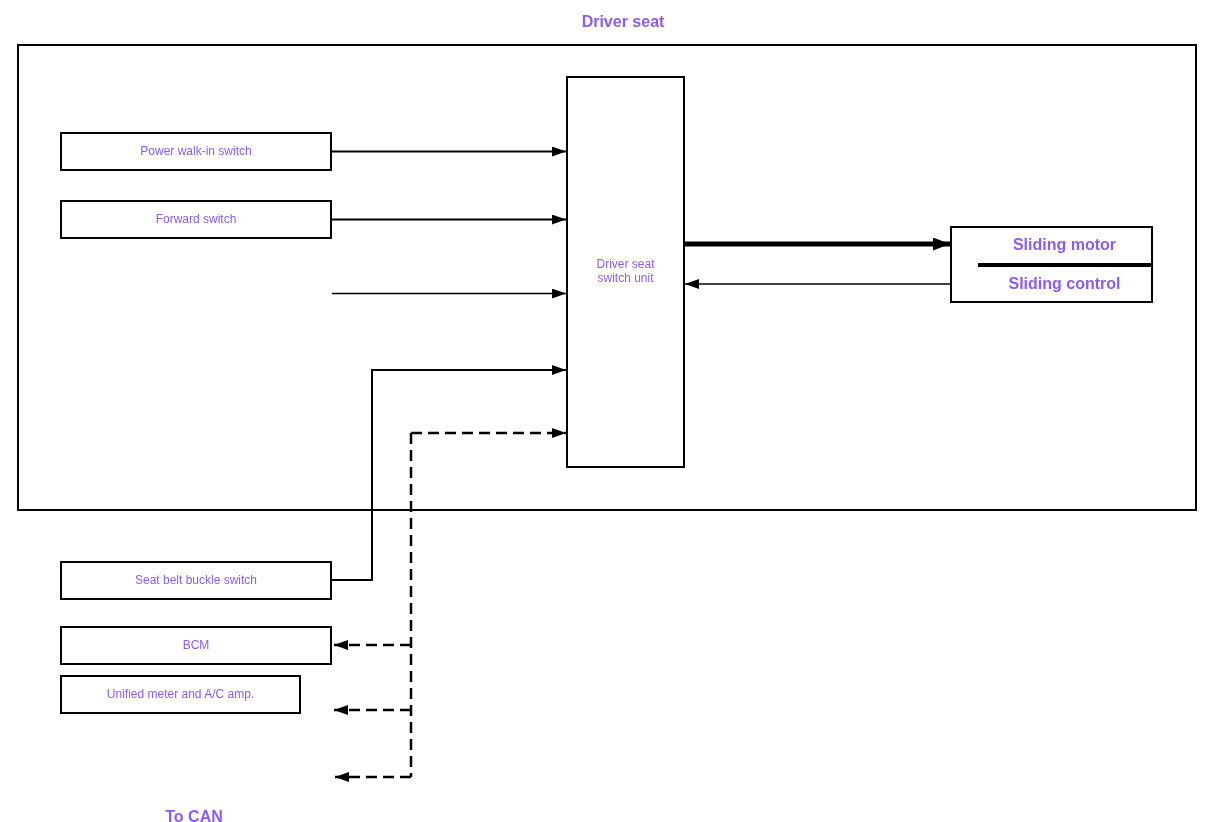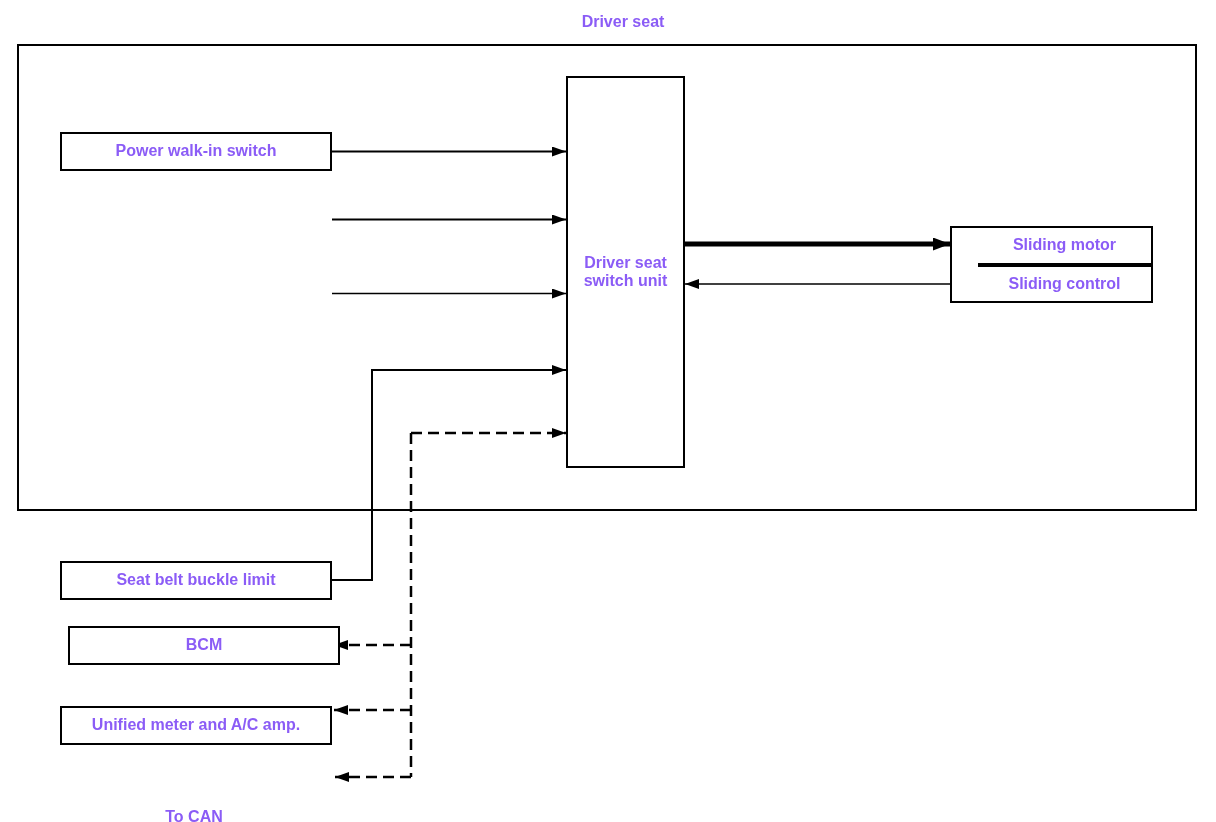--- a/index.html
+++ b/index.html
@@ -19,22 +19,22 @@
     background: transparent;
   }
   .node {
     position: absolute;
     box-sizing: border-box;
     border: 2px solid #000000;
     background: #ffffff;
     display: flex;
     align-items: center;
     justify-content: center;
-    font-weight: bold;
-    font-size: 16px;
+    font-weight: normal;
+    font-size: 12px;
     line-height: 1.15;
     text-align: center;
   }
   .node-stack {
     position: absolute;
     box-sizing: border-box;
     border: 2px solid #000000;
     background: #ffffff;
     display: flex;
     flex-direction: column;
@@ -97,41 +97,44 @@
     <line x1="411" y1="433" x2="566" y2="433" stroke="#000" stroke-width="2.5" stroke-dasharray="11 6" marker-end="url(#arrow)"></line>
     <line x1="411" y1="433" x2="411" y2="777" stroke="#000" stroke-width="2.5" stroke-dasharray="11 6"></line>
     <line x1="411" y1="645" x2="334" y2="645" stroke="#000" stroke-width="2.5" stroke-dasharray="11 6" marker-end="url(#arrow)"></line>
     <line x1="411" y1="710" x2="334" y2="710" stroke="#000" stroke-width="2.5" stroke-dasharray="11 6" marker-end="url(#arrow)"></line>
     <line x1="411" y1="777" x2="335" y2="777" stroke="#000" stroke-width="2.5" stroke-dasharray="11 6" marker-end="url(#arrow)"></line>
   </svg>
 
   <div class="node" style="left: 60px; top: 132px; width: 272px; height: 39px;">
     <span>Power walk-in switch</span>
   </div>
+  <div class="node" style="left: 60px; top: 200px; width: 272px; height: 39px;">
+    <span>Forward switch</span>
+  </div>
 
   <div class="node" style="left: 566px; top: 76px; width: 119px; height: 392px; flex-direction: column;">
     <span>Driver seat</span>
     <span>switch unit</span>
   </div>
 
   <div class="node-stack" style="left: 950px; top: 226px; width: 203px; height: 77px;">
     <div class="cell">
       <span>Sliding motor</span>
     </div>
     <div class="divider"></div>
     <div class="cell">
       <span>Sliding control</span>
     </div>
   </div>
 
   <div class="node" style="left: 60px; top: 561px; width: 272px; height: 39px;">
-    <span>Seat belt buckle limit</span>
+    <span>Seat belt buckle switch</span>
   </div>
-  <div class="node" style="left: 60px; top: 626px; width: 272px; height: 39px; margin-left: 8px;">
+  <div class="node" style="left: 60px; top: 626px; width: 272px; height: 39px;">
     <span>BCM</span>
   </div>
-  <div class="node" style="left: 60px; top: 706px; width: 272px; height: 39px;">
+  <div class="node" style="left: 60px; top: 675px; width: 241px; height: 39px;">
     <span>Unified meter and A/C amp.</span>
   </div>
 
   <div class="floating-label" style="left: 134px; top: 808px; width: 120px;">To CAN</div>
 
 </div>
 
 </body></html>

